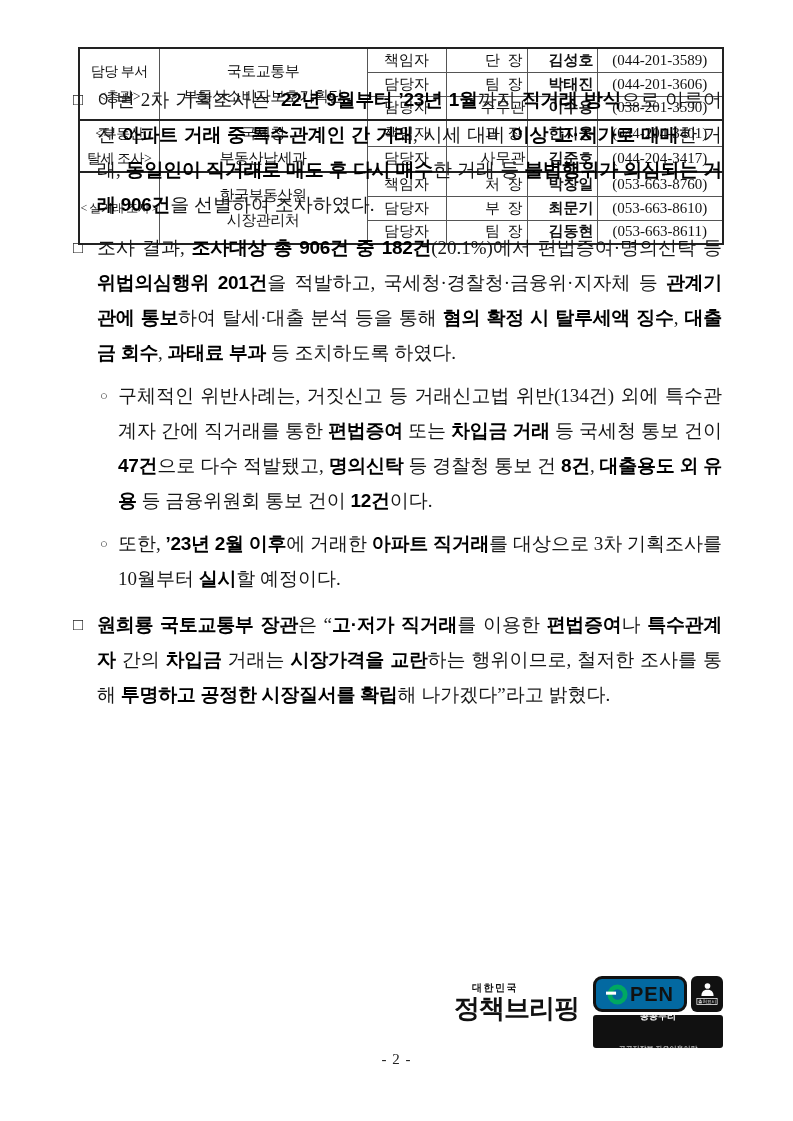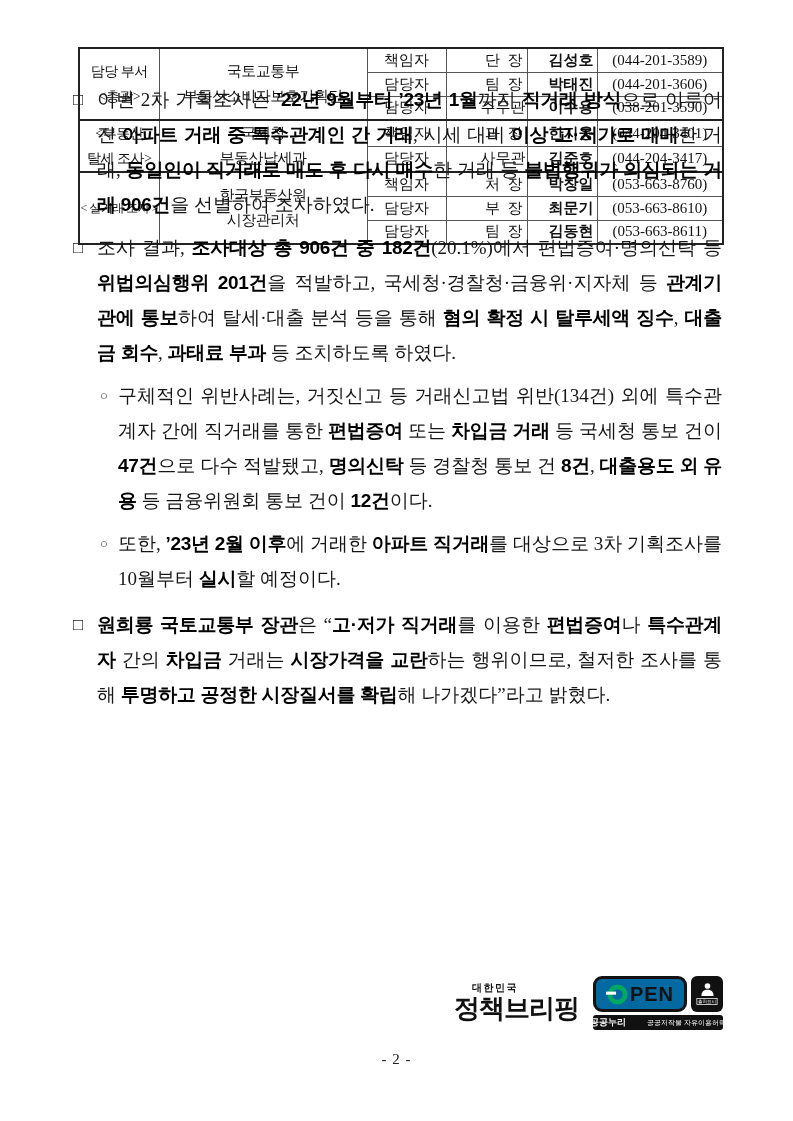--- a/index.html
+++ b/index.html
@@ -52,22 +52,22 @@
   .open-box .pen { font-size:20px; font-weight:800; color:#111; letter-spacing:1px; line-height:20px; }
   .src-box {
     width:32px; height:36px; background:#111; border-radius:6px;
     display:flex; flex-direction:column; align-items:center; justify-content:center; gap:1px;
   }
   .src-badge {
     color:#fff; font-size:6px; line-height:7px; border:1px solid #fff; padding:0 1px;
     transform:scale(0.75); transform-origin:center top; white-space:nowrap;
   }
   .open-bar {
-    margin-top:3px; height:15px; background:#111; border-radius:3px; color:#fff;
-    display:flex; align-items:center; justify-content:center; gap:21px; white-space:nowrap;
+    margin-top:3px; height:33px; background:#111; border-radius:3px; color:#fff;
+    display:flex; align-items:center; justify-content:center; gap:21px; white-space:nowrap;flex-direction:column;
   }
   .open-bar .bb { font-size:9px; font-weight:700; }
   .open-bar .br2 { font-size:7px; }
 
   .page-num { position:absolute; top:1051px; left:0; width:793px; text-align:center; font-size:15px; letter-spacing:1px; color:#222; }
 </style>
 </head>
 <body>
 
 <div class="page">

